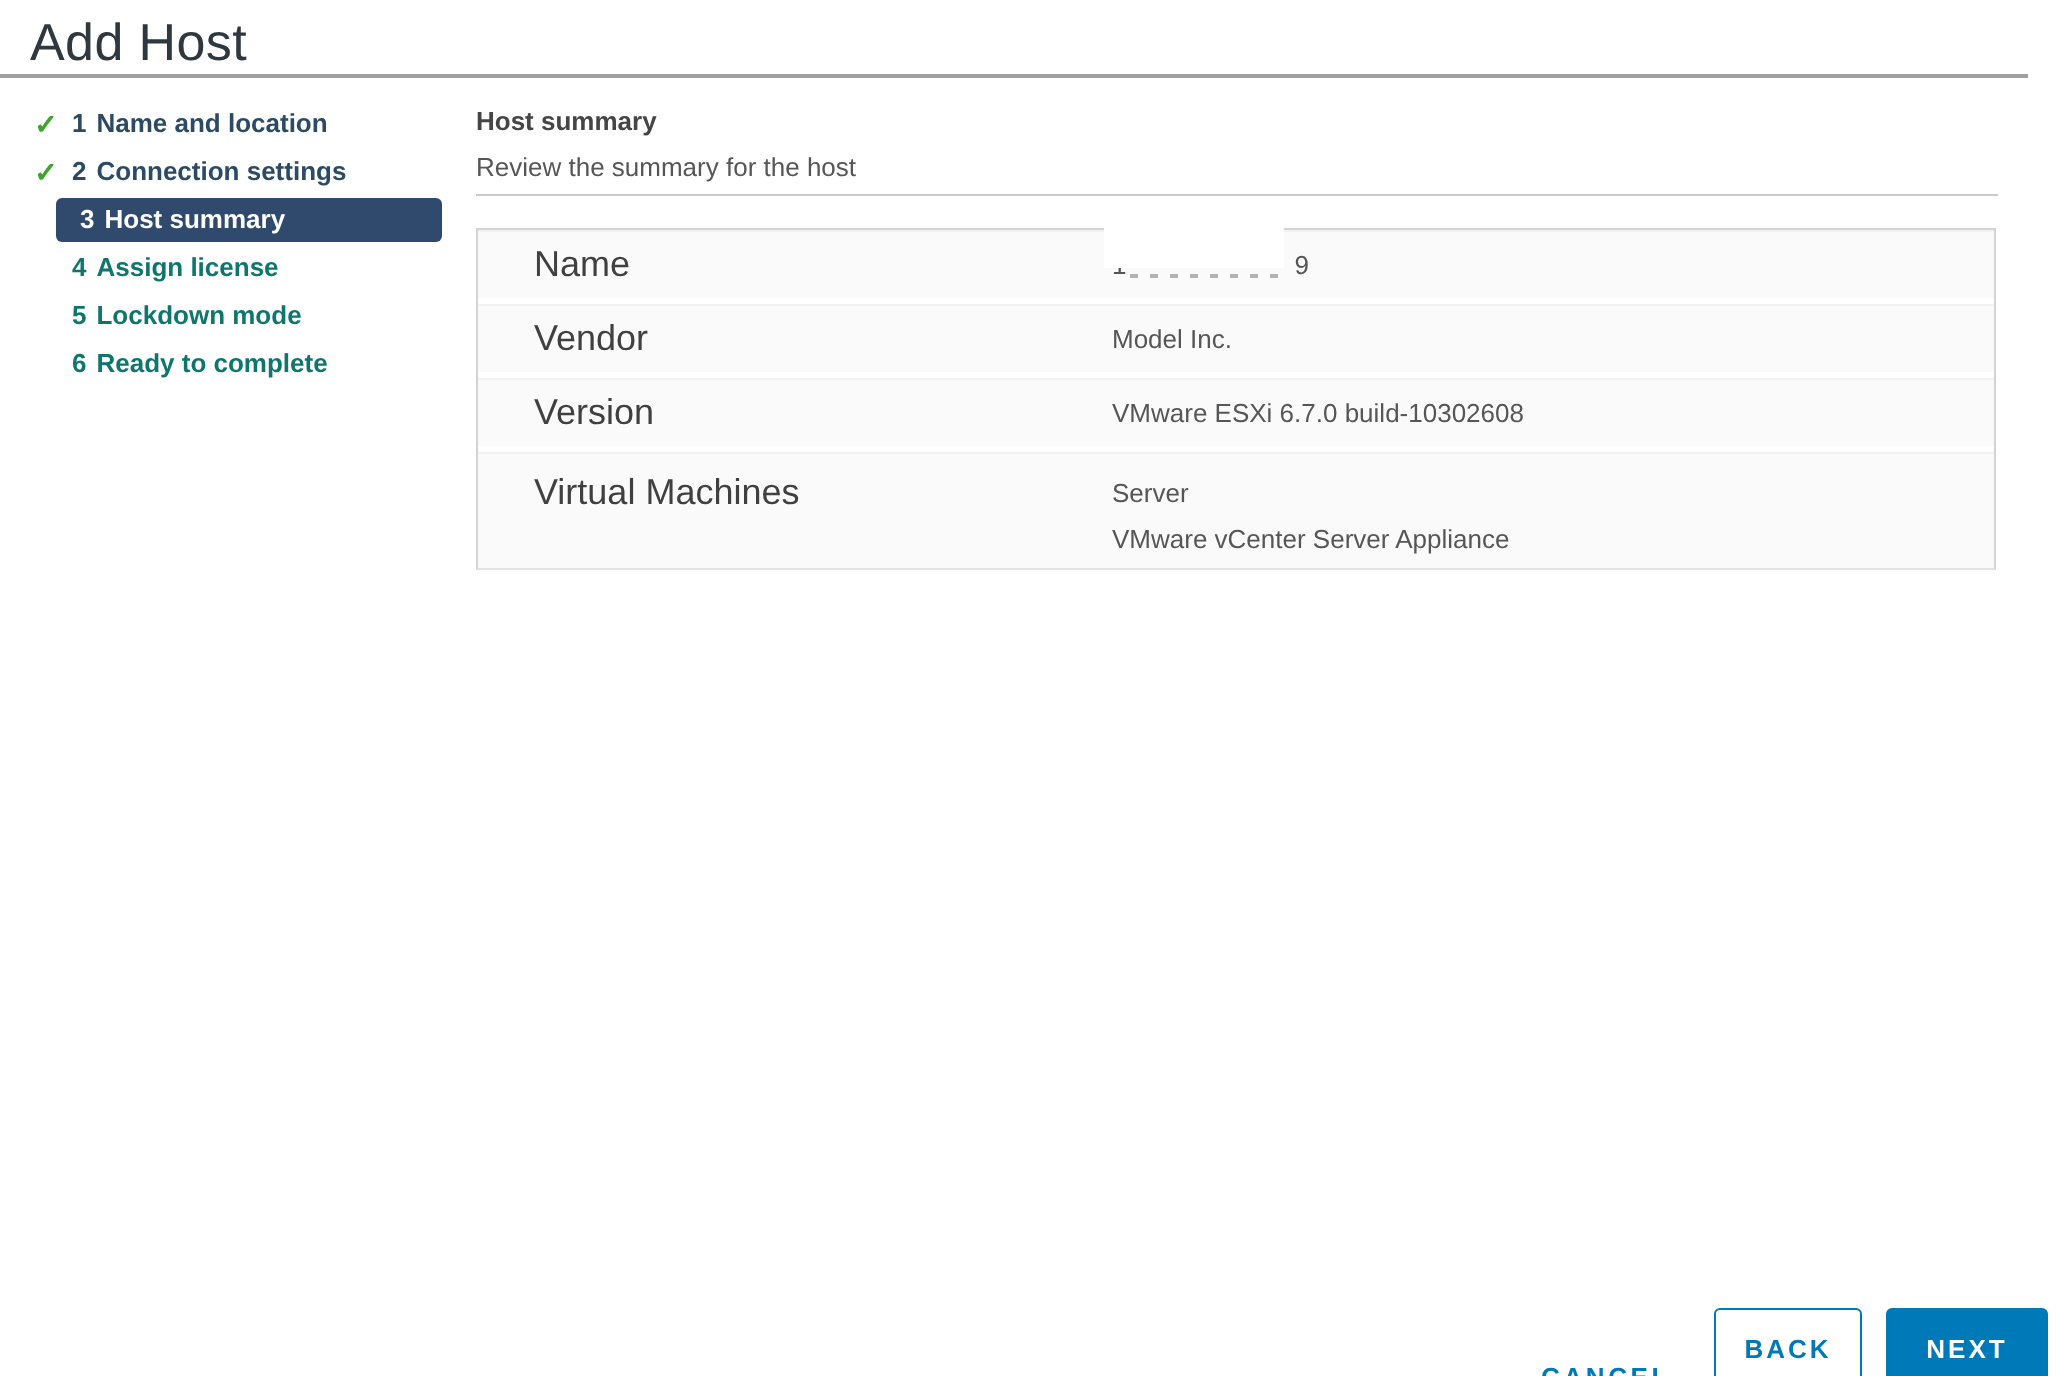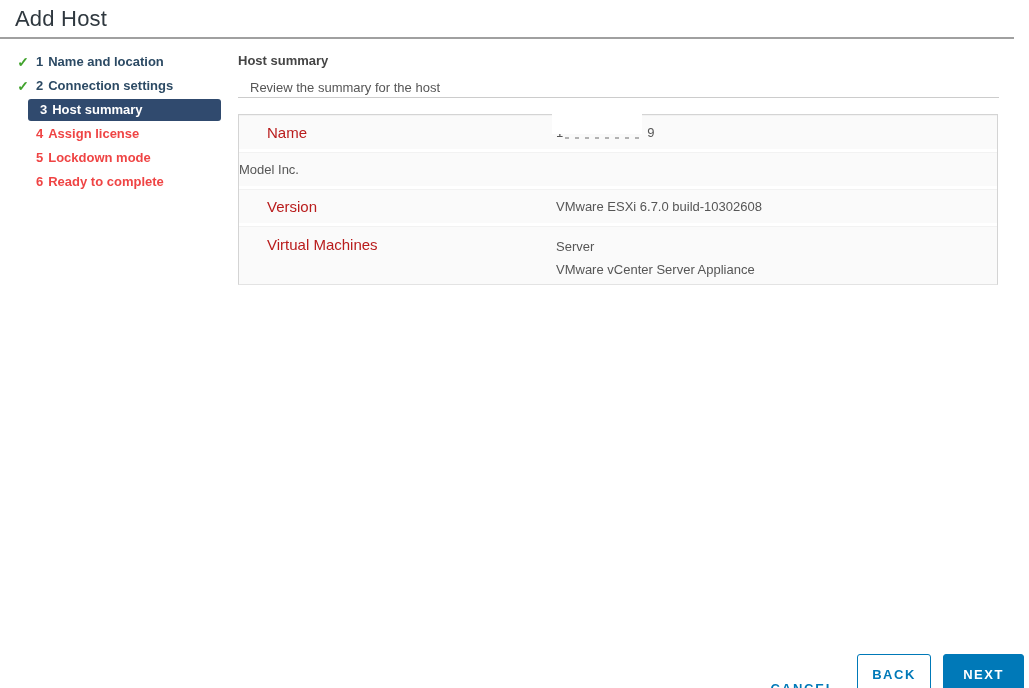--- a/index.html
+++ b/index.html
@@ -6,67 +6,67 @@
   body {
     width:1029px; height:688px; position:relative; overflow:hidden;
     background:#ffffff;
     font-family:"Liberation Sans", sans-serif;
     -webkit-font-smoothing:antialiased;
   }
 
   
   .dlg-title {
     position:absolute; left:15px; top:6px;
-    font-size:22px; font-weight:400; color:#2f383f; letter-spacing:.2px;
+    font-size:26px; font-weight:400; color:#2f383f; letter-spacing:.2px;
   }
   .title-rule {
     position:absolute; left:0; top:37px; width:1014px; height:2px;
     background:#a0a0a0;
   }
 
   
   .steps { position:absolute; left:14px; top:50px; width:207px; }
   .step {
     position:relative; height:24px; line-height:24px;
     padding-left:22px; font-size:13px; font-weight:bold;
-    color:#ef4444; box-sizing:border-box; white-space:nowrap;
+    color:#0f766e; box-sizing:border-box; white-space:nowrap;
   }
   .step .check {
     position:absolute; left:1px; top:0; width:16px; text-align:center;
     color:#41a32d; font-size:14px; font-weight:bold;
   }
   .step.completed { color:#2c4a64; }
   .step.active {
     height:22px; line-height:22px; margin:1px 0 1px 14px;
     padding-left:12px; border-radius:3px;
     background:#304a6e; color:#ffffff;
   }
   .step .num { margin-right:5px; }
 
   
   .content-head { position:absolute; left:238px; top:53px; }
   .content-head h2 { margin:0 0 8px 0; font-size:13px; font-weight:bold; color:#454545; }
-  .content-head p  { margin:12px; font-size:13px; color:#565656; }
+  .content-head p  { margin:0; font-size:13px; color:#565656; }
   .content-rule {
     position:absolute; left:238px; top:97px; width:761px; height:1px; background:#cccccc;
   }
 
   
   .summary-table {
     position:absolute; left:238px; top:114px; width:758px;
     border:1px solid #d4d4d4; border-bottom:1px solid #e3e3e3;
   }
   .srow {
     position:relative; display:flex; background:#fafafa;
     min-height:34px; box-shadow:inset 0 1px 0 rgba(0,0,0,0.03);
   }
   .srow + .srow { margin-top:3px; }
   .srow .label {
     width:317px; box-sizing:border-box; padding-left:28px;
-    font-size:15px; color:#b91c1c;
+    font-size:18px; color:#404040;
     display:flex; align-items:center;
   }
   .srow .value {
     font-size:13px; color:#565656; display:flex; align-items:center;
   }
   .srow.tall { min-height:58px; }
   .srow.tall .label { align-items:flex-start; padding-top:10px; }
   .srow.tall .value { display:block; padding-top:9px; line-height:23px; }
 
   
@@ -143,20 +143,21 @@
     <div class="patch"></div>
     <div class="label">Name</div>
     <div class="value">
         <span>1</span>
         <span class="remnant"></span>
         <span>9</span>
       </div>
   </div>
 
   <div class="srow">
+    <div class="label">Vendor</div>
     <div class="value">Model Inc.</div>
   </div>
 
 
   <div class="srow">
     <div class="label">Version</div>
     <div class="value">VMware ESXi 6.7.0 build-10302608</div>
   </div>
 
   <div class="srow tall">

